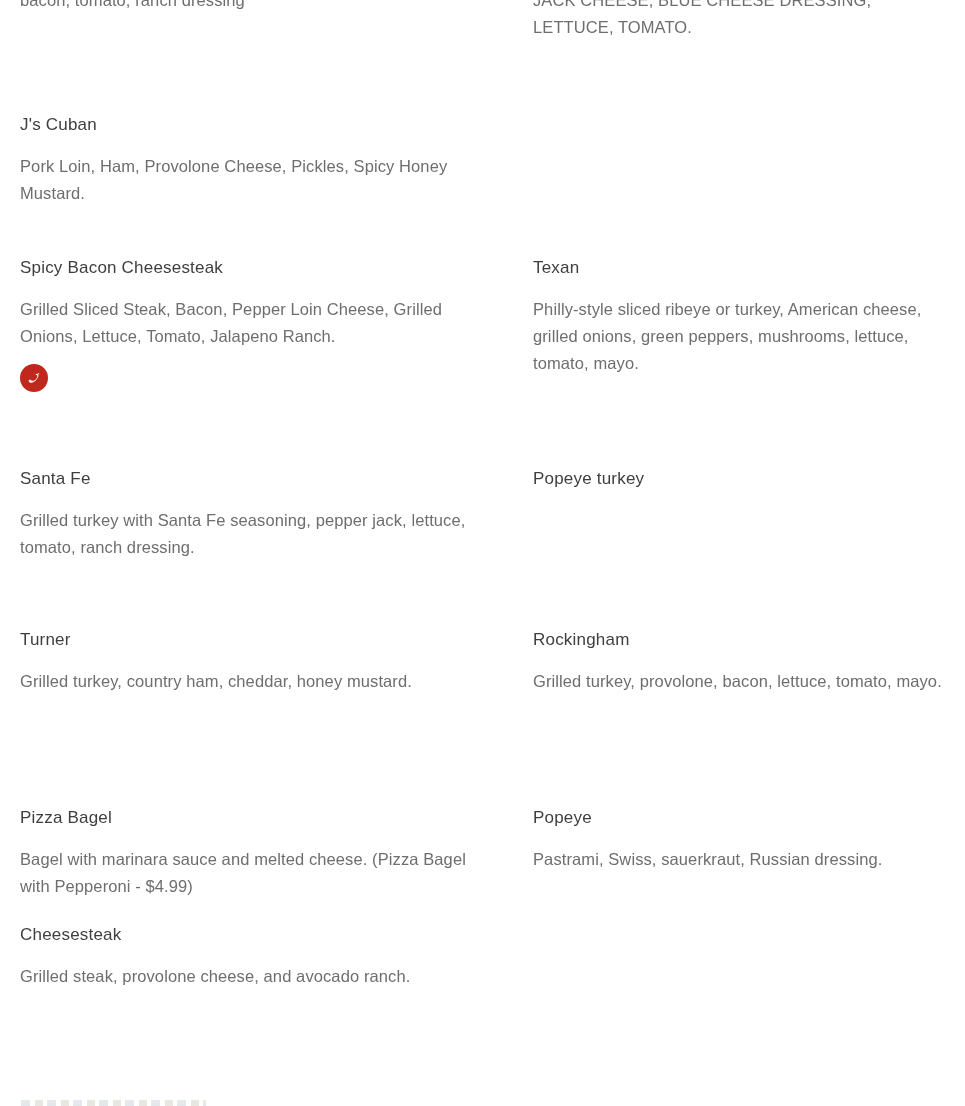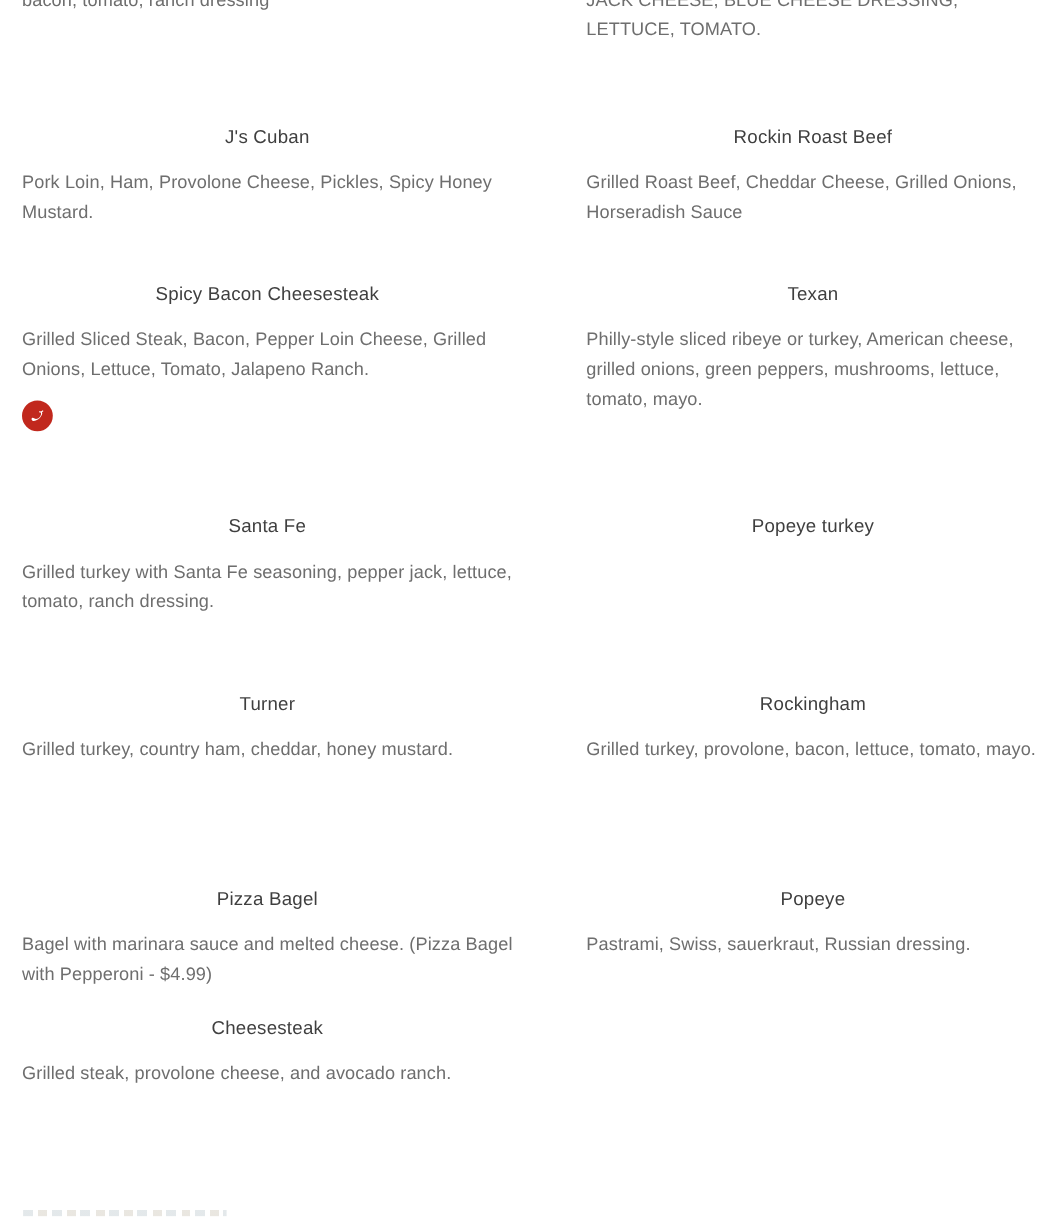--- a/index.html
+++ b/index.html
@@ -20,21 +20,20 @@
     grid-template-columns: 446px 412px;
     column-gap: 67px;
     align-items: start;
   }
   .item-name {
     font-size: 17px;
     line-height: 20px;
     color: #3f3f3f;
     letter-spacing: 0.2px;
     margin-bottom: 18px;
-    text-align: center;
   }
   .item-desc {
     font-size: 16.5px;
     line-height: 27px;
     color: #6e6e6e;
     letter-spacing: 0.1px;
   }
   .spicy-badge {
     margin-top: 14px;
     width: 28px;
@@ -82,24 +81,20 @@
     </div>
     <div class="cell">
       <div class="item-desc">JACK CHEESE, BLUE CHEESE DRESSING, LETTUCE, TOMATO.</div>
     </div>
   </div>
 
   <div class="row row-1">
     <div class="cell">
       <div class="item-name">J's Cuban</div>
       <div class="item-desc">Pork Loin, Ham, Provolone Cheese, Pickles, Spicy Honey Mustard.</div>
-    </div>
-    <div class="cell">
-      <div class="item-name">Rockin Roast Beef</div>
-      <div class="item-desc">Grilled Roast Beef, Cheddar Cheese, Grilled Onions, Horseradish Sauce</div>
     </div>
   </div>
 
   <div class="row row-2">
     <div class="cell">
       <div class="item-name">Spicy Bacon Cheesesteak</div>
       <div class="item-desc">Grilled Sliced Steak, Bacon, Pepper Loin Cheese, Grilled Onions, Lettuce, Tomato, Jalapeno Ranch.</div>
       <div class="spicy-badge">
         <span>
           <svg viewBox="0 0 24 24" aria-hidden="true">

